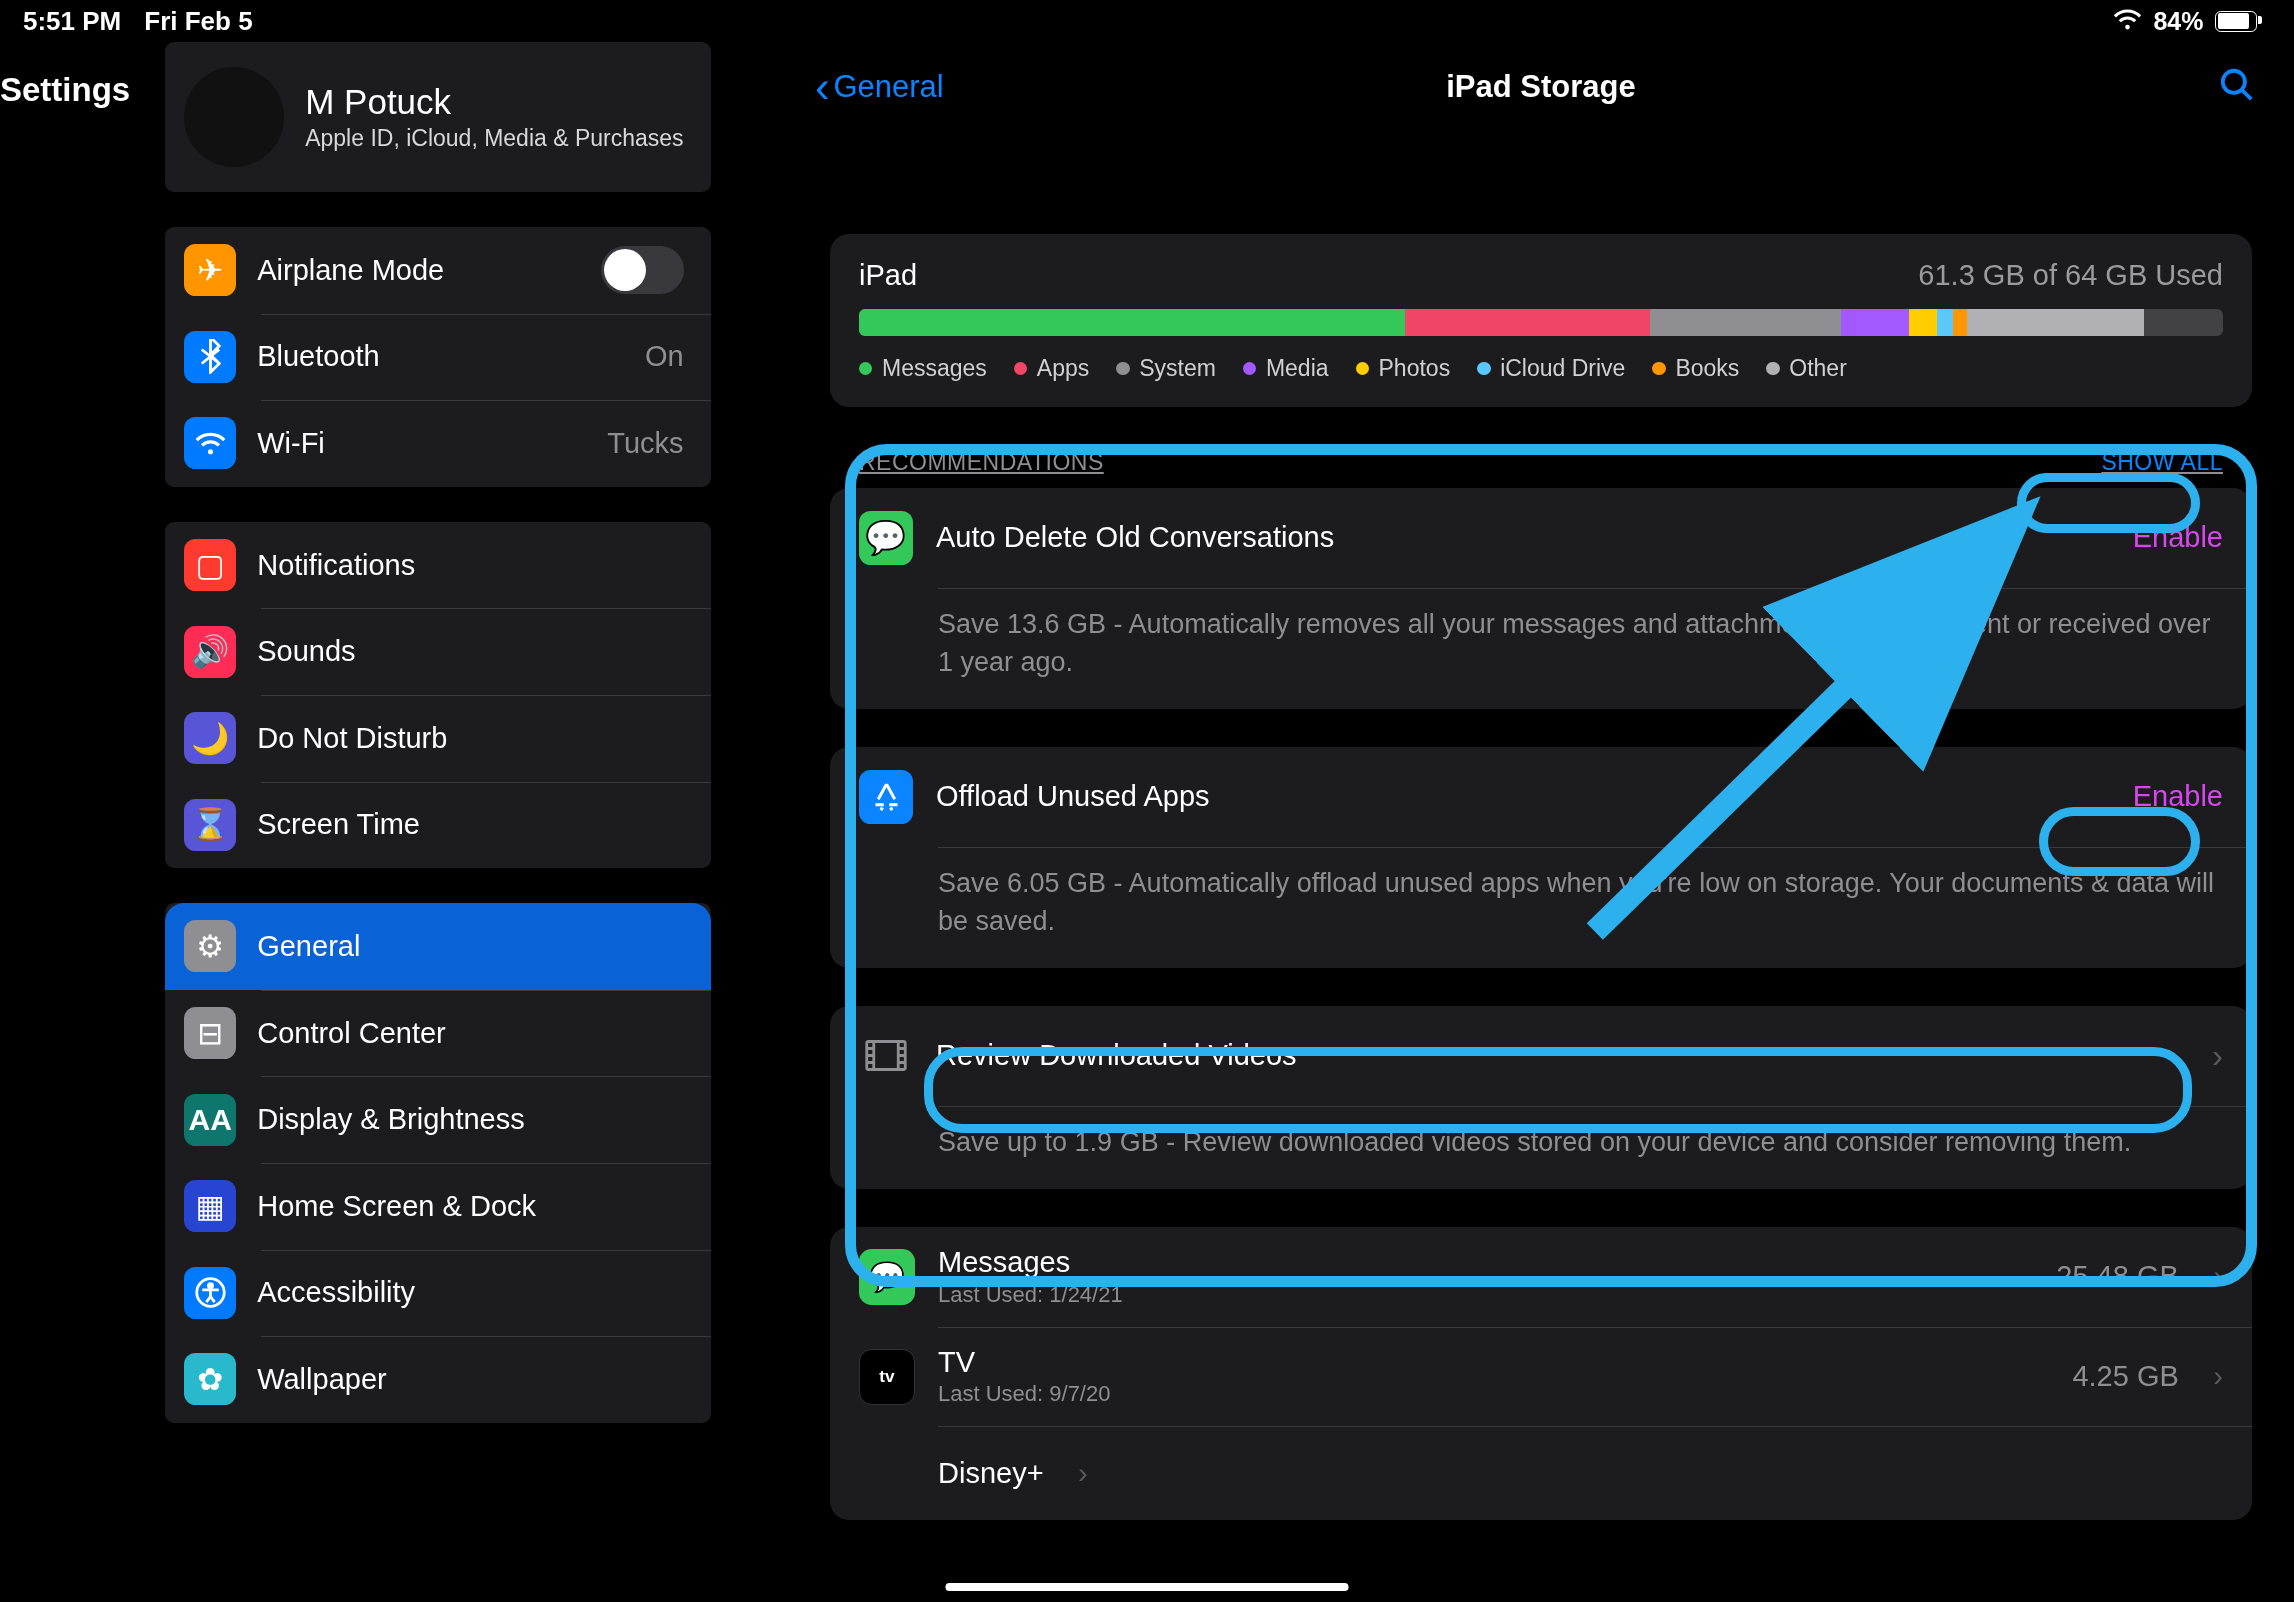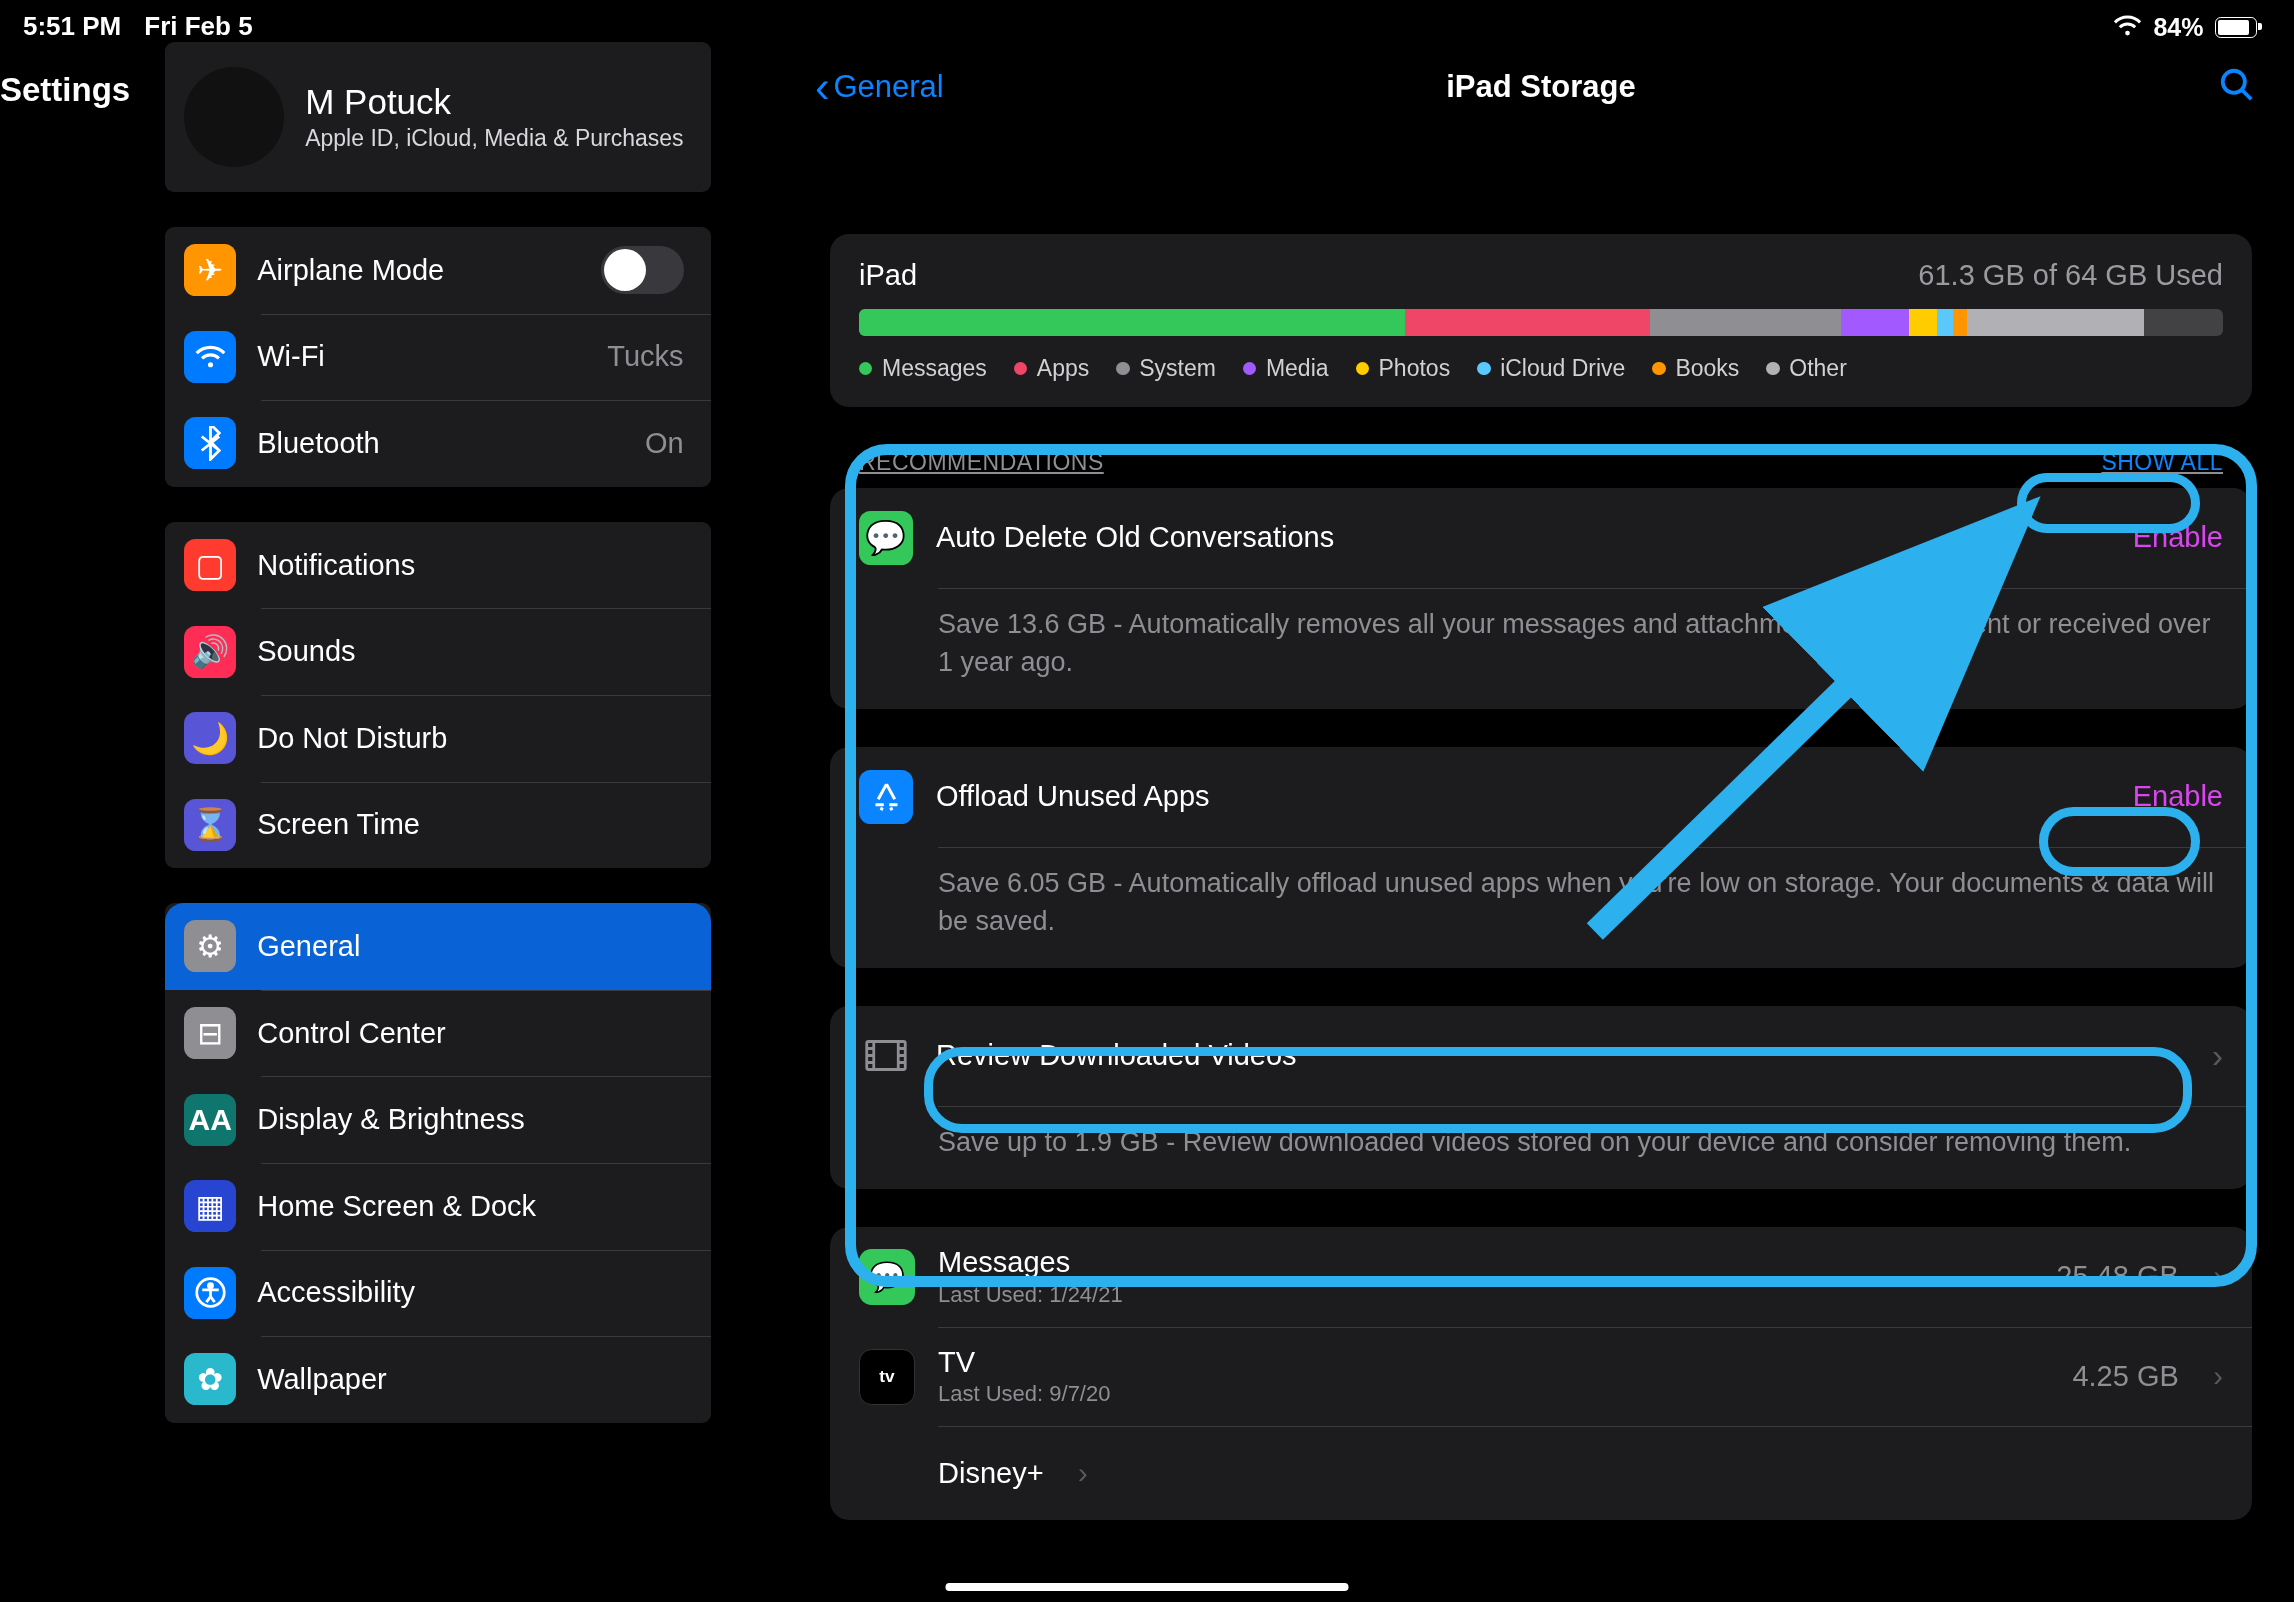--- a/index.html
+++ b/index.html
@@ -1,20 +1,20 @@
 <!DOCTYPE html>
 <html><head>
 <meta charset="utf-8">
 <style>
   * { margin:0; padding:0; box-sizing:border-box; font-family:-apple-system,"SF Pro Text","Helvetica Neue",Arial,sans-serif; -webkit-font-smoothing:antialiased; }
   body { background:#000; color:#fff; width:2294px; height:1602px; overflow:hidden; }
   .root { width:2294px; height:1602px; position:relative; transform-origin:top left; }
 
   
-  .statusbar { height:42px; display:flex; align-items:flex-end; justify-content:space-between; padding:0 37px 0 23px; font-size:25px; font-weight:600; }
+  .statusbar { height:42px; display:flex; align-items:center; justify-content:space-between; padding:0 37px 0 23px; font-size:25px; font-weight:600; }
   .statusbar .left { display:flex; gap:23px; align-items:center; font-size:26px; }
   .statusbar .right { display:flex; gap:11.5px; align-items:center; }
   .battery-shell { width:42px; height:21px; border:1.9px solid #fff; border-radius:5.8px; position:relative; }
   .battery-shell::after { content:""; position:absolute; right:-5.8px; top:4.8px; width:3.8px; height:7.7px; background:#fff; border-radius:0 1.9px 1.9px 0; }
   .battery-fill { position:absolute; left:1.9px; top:1.9px; bottom:1.9px; background:#fff; border-radius:1.9px; }
   .wifi svg { width:29px; height:21px; }
 
   
   .columns { display:flex; height:calc(100% - 42px); }
   .sidebar { width:788px; background:#000; display:flex; flex-direction:row; }
@@ -158,36 +158,36 @@
 
         <div class="card">
           <div class="row">
             <span class="ic airplane">✈</span>
             <span class="label">Airplane Mode</span>
             <span class="switch">
                 <span class="knob"></span>
               </span>
           </div>
           <div class="row">
+            <span class="ic bt">
+              <svg width="21" height="35" viewBox="0 0 12 20" fill="none" stroke="#fff" stroke-width="1.6">
+                  <path d="M6 1v18l5-5-5-5 5-5-5-5zM1 6l10 8M1 14l10-8"></path>
+                </svg>
+            </span>
+            <span class="label">Bluetooth</span>
+            <span class="value">On</span>
+          </div>
+          <div class="row">
             <span class="ic wifi-ic">
               <svg width="31" height="23" viewBox="0 0 24 18" fill="#fff">
                   <path d="M12 17.5a2 2 0 100-4 2 2 0 000 4zm-5.7-6.1a8 8 0 0111.4 0l1.8-1.8a10.5 10.5 0 00-15 0l1.8 1.8zM2.1 7.2a14 14 0 0119.8 0L23.7 5.4a16.5 16.5 0 00-23.4 0L2.1 7.2z"></path>
                 </svg>
             </span>
             <span class="label">Wi-Fi</span>
             <span class="value">Tucks</span>
-          </div>
-          <div class="row">
-            <span class="ic bt">
-              <svg width="21" height="35" viewBox="0 0 12 20" fill="none" stroke="#fff" stroke-width="1.6">
-                  <path d="M6 1v18l5-5-5-5 5-5-5-5zM1 6l10 8M1 14l10-8"></path>
-                </svg>
-            </span>
-            <span class="label">Bluetooth</span>
-            <span class="value">On</span>
           </div>
         </div>
 
         <div class="card">
           <div class="row">
               <span class="ic notif">▢</span>
               <span class="label">Notifications</span>
             </div>
           <div class="row">
               <span class="ic sounds">🔊</span>

